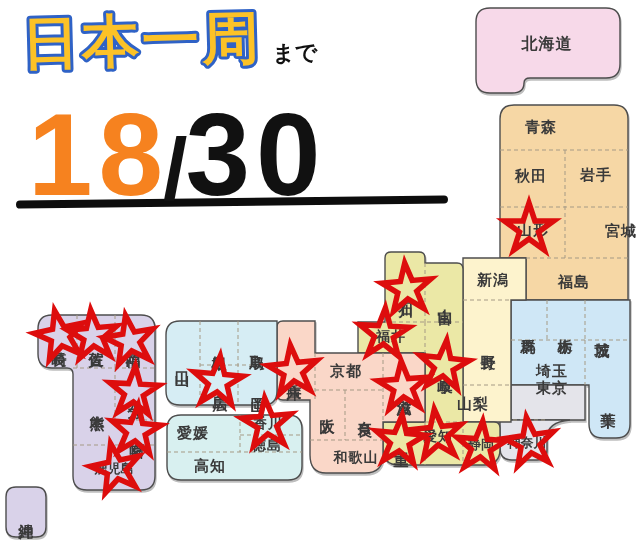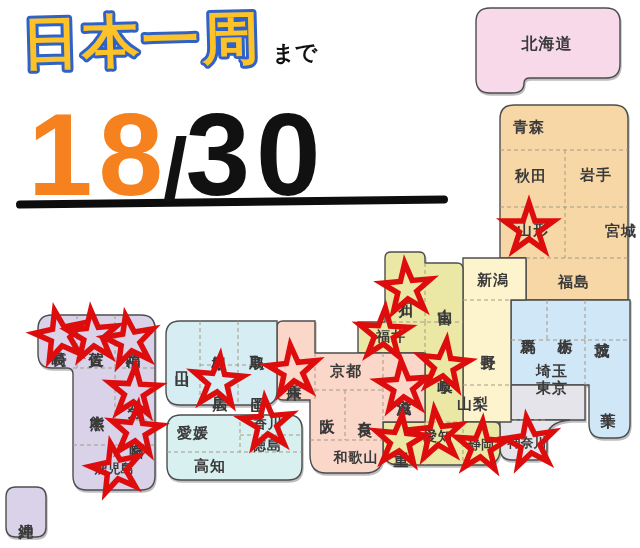--- a/index.html
+++ b/index.html
@@ -100,21 +100,21 @@
   </svg>
 
   <div id="counter">
     <span class="big vis">18</span>
     <span class="sep">/</span>
     <span class="big tot">30</span>
   </div>
   <div id="underline"></div>
 
   <div class="lbl s16" style="left:547px;top:44px">北海道</div>
-  <div class="lbl" style="left:529px;top:127px">青森</div>
+  <div class="lbl" style="left:541px;top:127px">青森</div>
   <div class="lbl" style="left:531px;top:176px">秋田</div>
   <div class="lbl" style="left:596px;top:175px">岩手</div>
   <div class="lbl" style="left:533px;top:230px">山形</div>
   <div class="lbl" style="left:621px;top:231px">宮城</div>
   <div class="lbl" style="left:574px;top:282px">福島</div>
   <div class="lbl" style="left:493px;top:280px">新潟</div>
   <div class="lbl v" style="left:528px;top:327px">群馬</div>
   <div class="lbl v" style="left:565px;top:327px">栃木</div>
   <div class="lbl v" style="left:602px;top:331px">茨城</div>
   <div class="lbl" style="left:552px;top:371px">埼玉</div>

